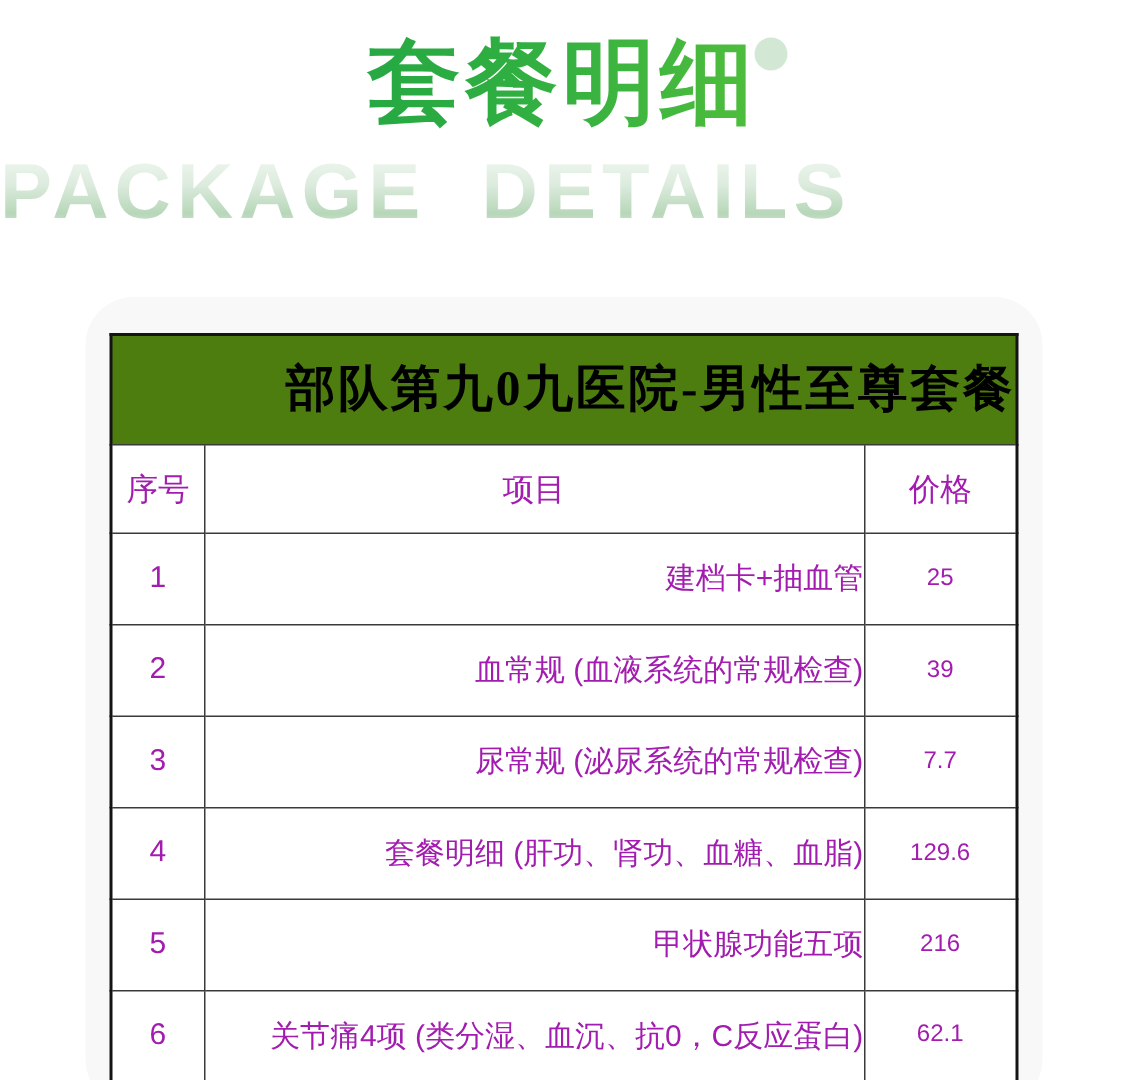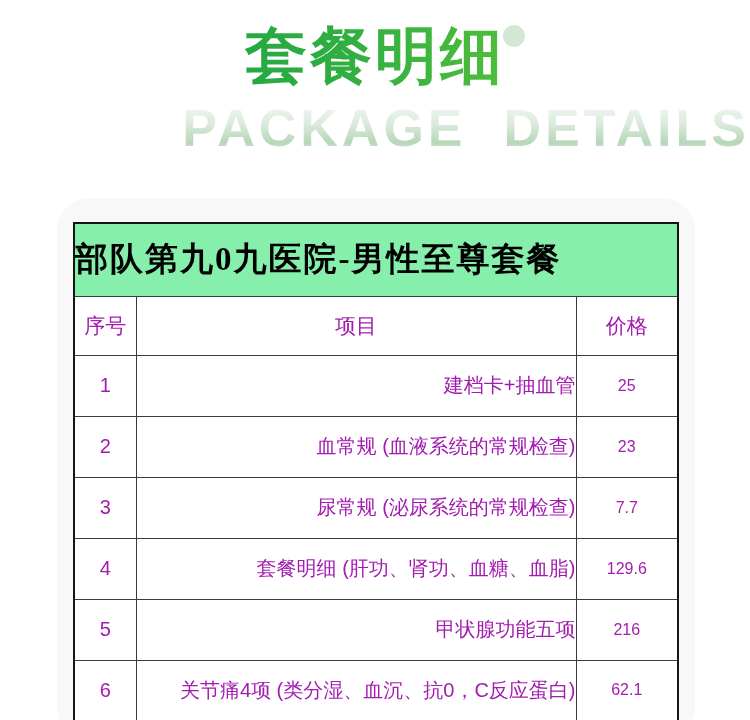--- a/index.html
+++ b/index.html
@@ -34,21 +34,21 @@
   .accent-dot {
     position: absolute;
     left: 503px; top: 25px;
     width: 22px; height: 22px;
     border-radius: 50%;
     background: #d2e8d4;
   }
   .sub-title {
     position: absolute;
     top: 98px; left: 0; width: 750px;
-    text-align: right;
+    text-align: left;
     font-size: 52px;
     font-weight: 800;
     letter-spacing: 4px;
     white-space: pre;
     background: linear-gradient(180deg, #f6faf6 0%, #dcebdd 42%, #b7d7b9 74%, #cde3ce 86%, #f4f9f4 100%);
     -webkit-background-clip: text;
     background-clip: text;
     color: transparent;
   }
 
@@ -71,22 +71,22 @@
     background: #ffffff;
     border: 2px solid #141414;
   }
   table.pkg td, table.pkg th {
     border: 1.5px solid #3a3a3a;
     color: #a21caf;
     vertical-align: middle;
   }
   tr.banner td {
     height: 73px;
-    background: #86efac;
-    text-align: left;
+    background: #4d7c0f;
+    text-align: right;
     font-family: "Liberation Serif", serif;
     font-weight: 700;
     font-size: 33px;
     letter-spacing: 2px;
     color: #000000;
   }
   tr.cols th {
     height: 59px;
     font-weight: 400;
     font-size: 21px;
@@ -125,21 +125,21 @@
           <th>价格</th>
         </tr>
         <tr class="row">
           <td class="c-no">1</td>
           <td class="c-item">建档卡+抽血管</td>
           <td class="c-price">25</td>
         </tr>
         <tr class="row">
           <td class="c-no">2</td>
           <td class="c-item">血常规 (血液系统的常规检查)</td>
-          <td class="c-price">23</td>
+          <td class="c-price">39</td>
         </tr>
         <tr class="row">
           <td class="c-no">3</td>
           <td class="c-item">尿常规 (泌尿系统的常规检查)</td>
           <td class="c-price">7.7</td>
         </tr>
         <tr class="row">
           <td class="c-no">4</td>
           <td class="c-item">套餐明细 (肝功、肾功、血糖、血脂)</td>
           <td class="c-price">129.6</td>

